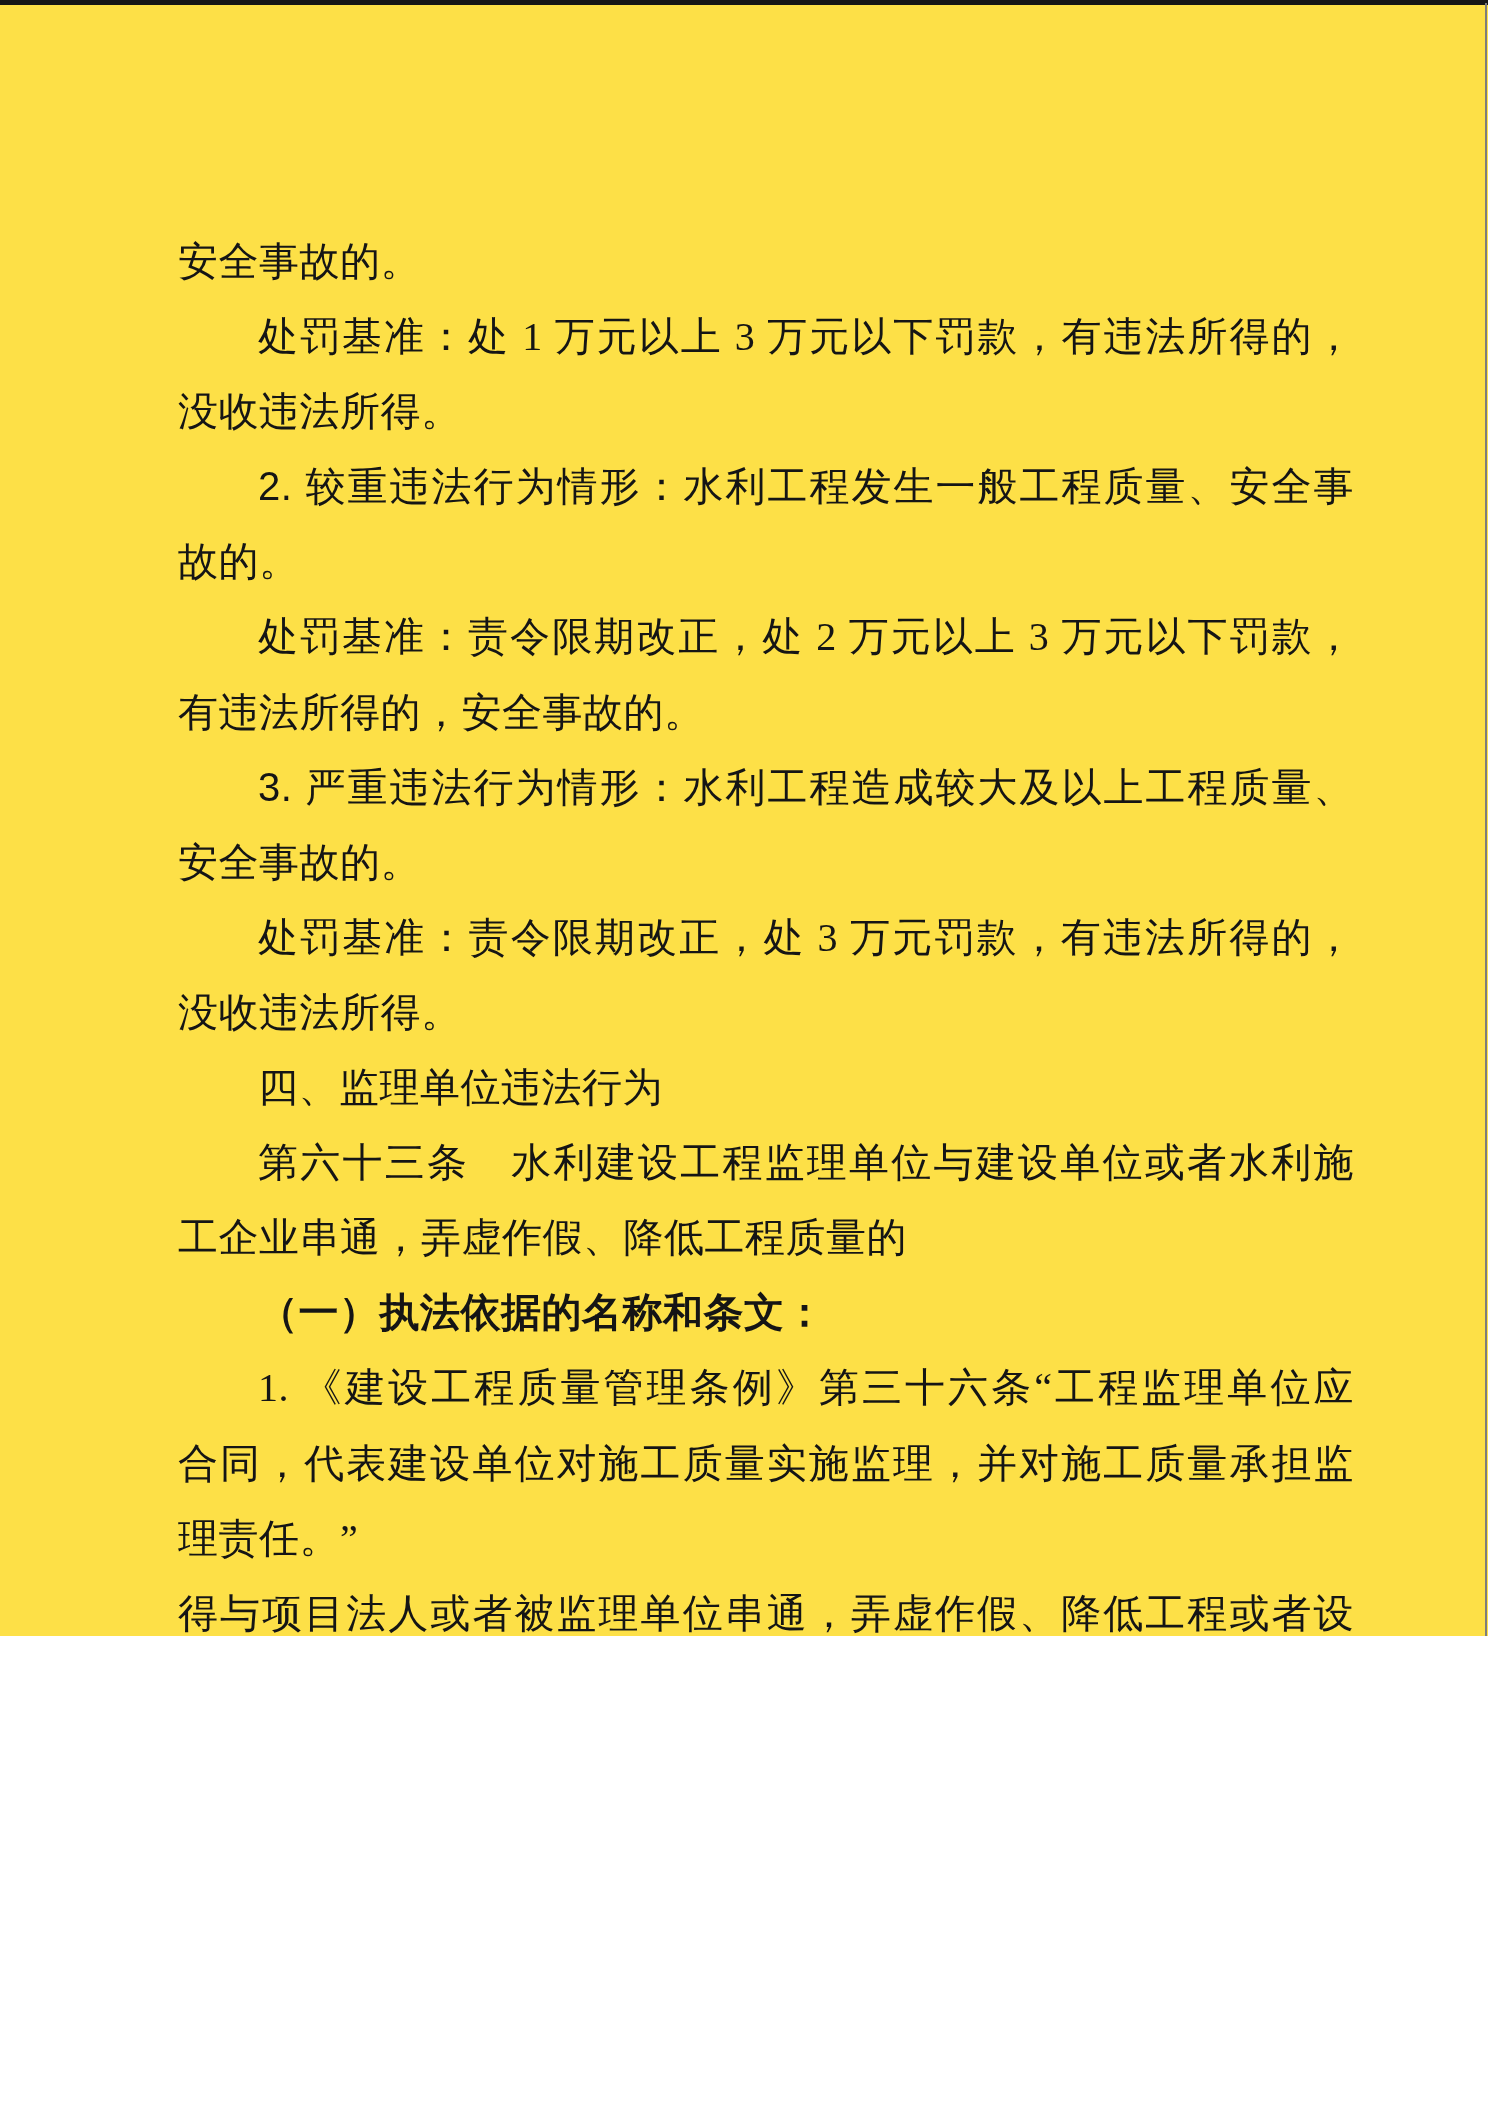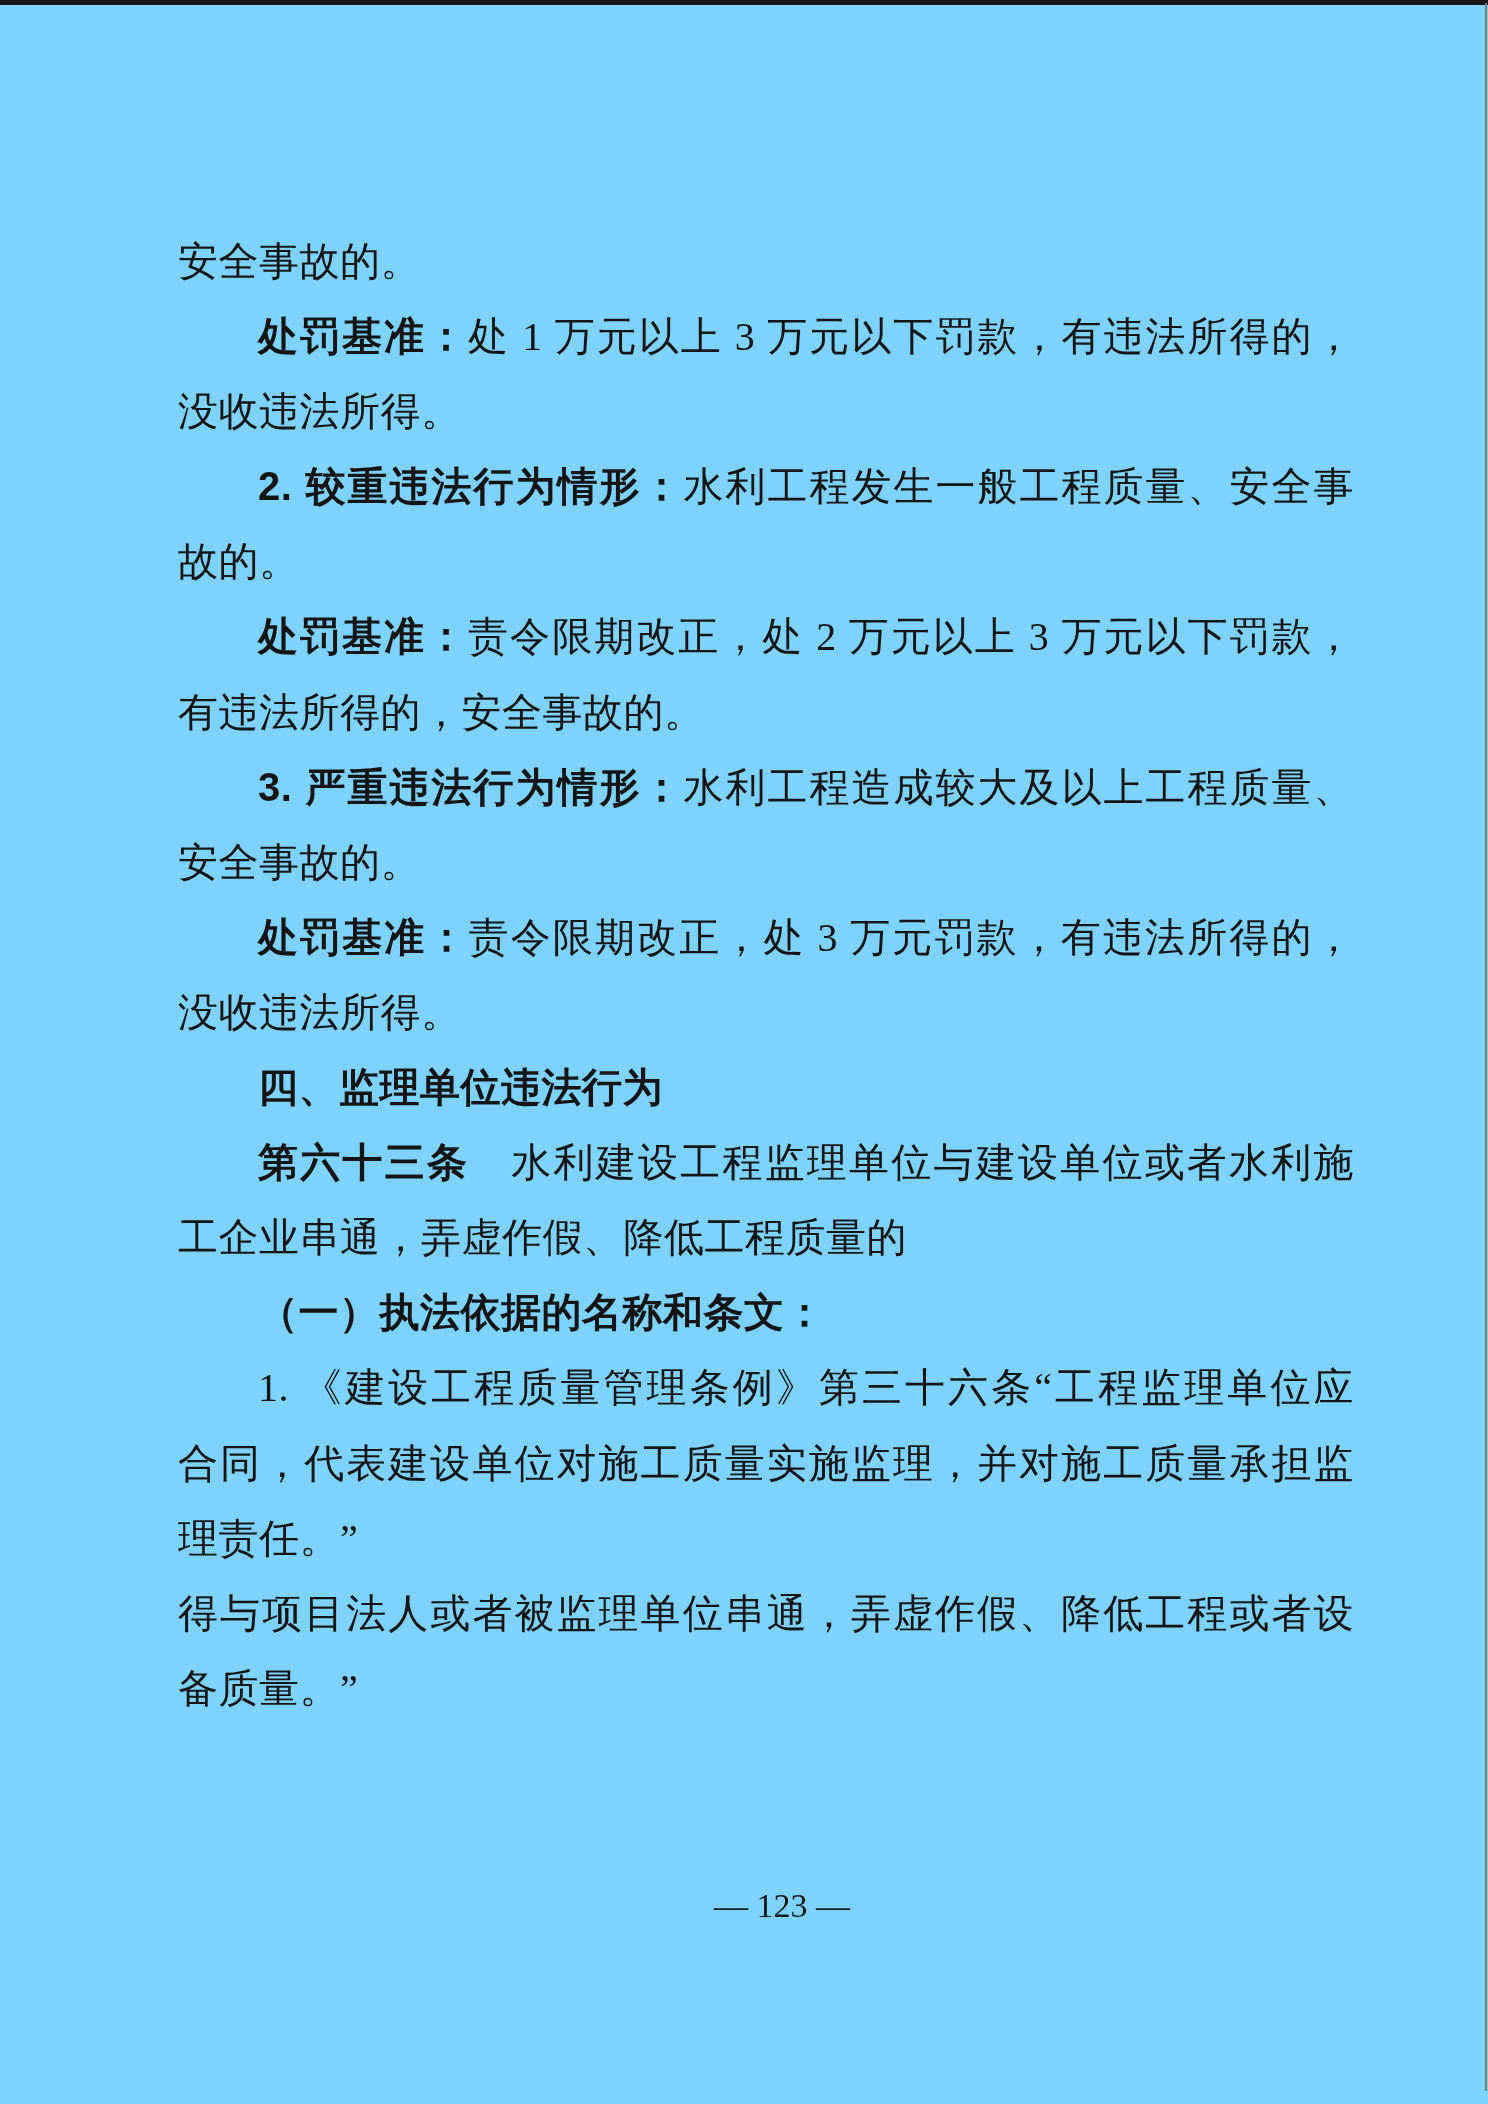--- a/index.html
+++ b/index.html
@@ -3,22 +3,22 @@
 <meta charset="utf-8">
 <style>
   html, body {
     margin: 0;
     padding: 0;
     background: #ffffff;
   }
   .page {
     position: relative;
     width: 1488px;
-    height: 2104px;
-    background: #7dd3fc;
+    height: 1636px;
+    background: #fde047;
     overflow: hidden;
     font-family: "Liberation Serif", "DejaVu Serif", serif;
     color: #151515;
   }
   .scan-top-edge {
     position: absolute;
     top: 0; left: 0;
     width: 100%; height: 5px;
     background: #161616;
   }
@@ -45,21 +45,21 @@
   }
   .line.justify {
     text-align: justify;
     text-align-last: justify;
     text-justify: inter-character;
   }
   .line .b {
     font-weight: 700;
   }
   .line .hei {
-    font-weight: 700;
+    font-weight: 400;
     font-family: "Liberation Sans", "DejaVu Sans", sans-serif;
   }
   .page-number {
     position: absolute;
     top: 1884px;
     left: 0;
     width: 100%;
     text-align: center;
     transform: translateX(38px);
     font-size: 34px;

